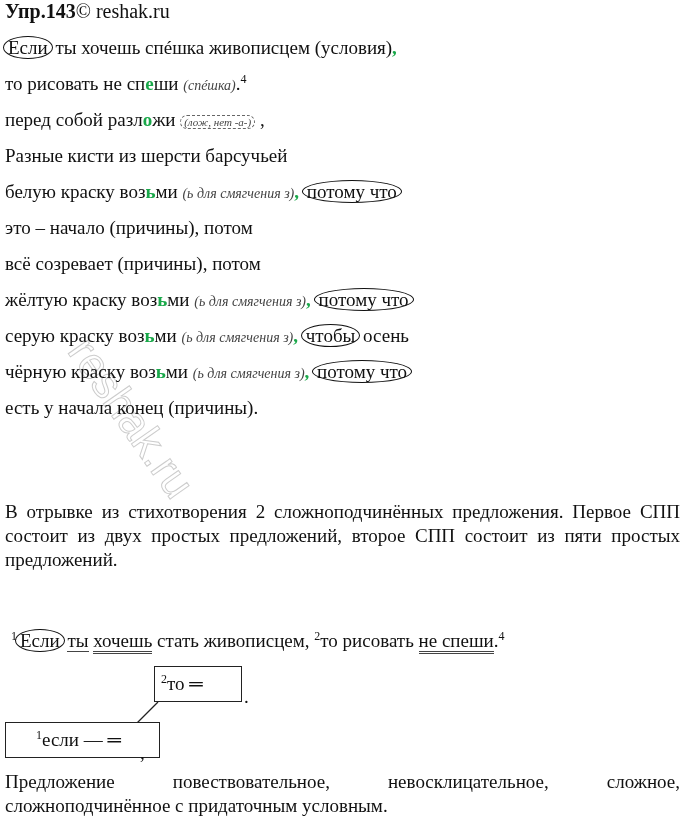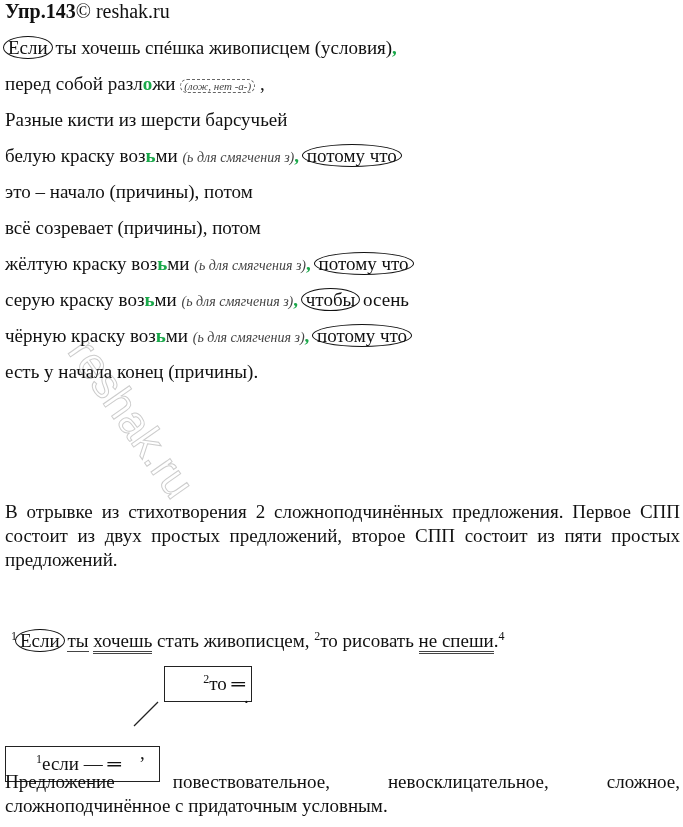--- a/index.html
+++ b/index.html
@@ -29,20 +29,21 @@
 
 <div class="header">
   <span class="ex-title">Упр.143</span>
   <span class="copyright">© reshak.ru</span>
 </div>
 
 <div class="watermark">reshak.ru</div>
 
 <div class="poem">
   <div class="pline"><span class="oval">Если</span><span> ты хочешь спéшка живописцем (условия)</span><span class="green">,</span></div>
+  <div class="pline"><span>то рисовать не сп</span><span class="green">е</span><span>ши </span><span class="note">(спéшка)</span><span>.</span><span class="sup">4</span></div>
   <div class="pline"><span>перед собой разл</span><span class="green">о</span><span>жи </span><span class="tiny">(лож, нет -а-)</span><span> ,</span></div>
   <div class="pline"><span>Разные кисти из шерсти барсучьей</span></div>
   <div class="pline"><span>белую краску воз</span><span class="green">ь</span><span>ми </span><span class="note">(ь для смягчения з)</span><span class="green">,</span> <span class="oval">потому что</span></div>
   <div class="pline"><span>это – начало (причины), потом</span></div>
   <div class="pline"><span>всё созревает (причины), потом</span></div>
   <div class="pline"><span>жёлтую краску воз</span><span class="green">ь</span><span>ми </span><span class="note">(ь для смягчения з)</span><span class="green">,</span> <span class="oval">потому что</span></div>
   <div class="pline"><span>серую краску воз</span><span class="green">ь</span><span>ми </span><span class="note">(ь для смягчения з)</span><span class="green">,</span> <span class="oval">чтобы</span><span> осень</span></div>
   <div class="pline"><span>чёрную краску воз</span><span class="green">ь</span><span>ми </span><span class="note">(ь для смягчения з)</span><span class="green">,</span> <span class="oval">потому что</span></div>
   <div class="pline"><span>есть у начала конец (причины).</span></div>
 </div>
@@ -50,19 +51,19 @@
 <div class="para" style="top:500px;">В отрывке из стихотворения 2 сложноподчинённых предложения. Первое СПП состоит из двух простых предложений, второе СПП состоит из пяти простых предложений.</div>
 
 <div class="analysis">
   <span class="sup">1</span><span class="oval">Если</span> <span class="u1">ты</span> <span class="u2">хочешь</span><span> стать живописцем, </span><span class="sup">2</span><span>то рисовать </span><span class="u2">не спеши</span><span>.</span><span class="sup">4</span>
 </div>
 
 <div>
   <svg style="position:absolute;left:130px;top:700px;" width="40" height="30">
       <line x1="4" y1="26" x2="28" y2="2" stroke="#222" stroke-width="1.2"></line>
     </svg>
-  <div class="box" style="left:164px;top:666px;width:74px;text-align:right;"><span class="sup">2</span><span>то ═</span></div>
+  <div class="box" style="left:154px;top:666px;width:74px;"><span class="sup">2</span><span>то ═</span></div>
   <span style="position:absolute;left:244px;top:686px;">.</span>
-  <div class="box" style="left:5px;top:746px;width:117px;padding-left:30px;"><span class="sup">1</span><span>если — ═</span></div>
+  <div class="box" style="left:5px;top:722px;width:117px;padding-left:30px;"><span class="sup">1</span><span>если — ═</span></div>
   <span style="position:absolute;left:140px;top:742px;">,</span>
 </div>
 
 <div class="para" style="top:770px;">Предложение повествовательное, невосклицательное, сложное, сложноподчинённое с придаточным условным.</div>
 
 </body></html>

